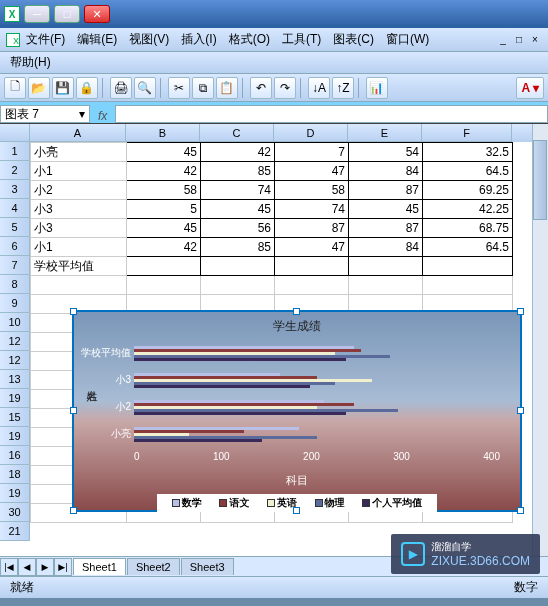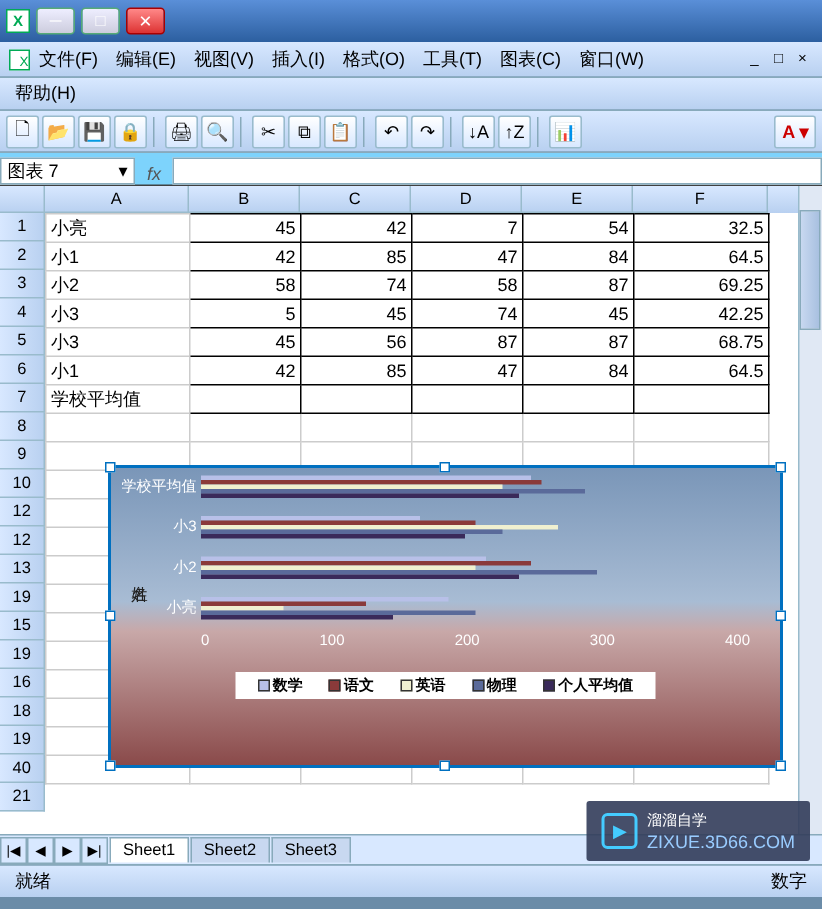--- a/index.html
+++ b/index.html
@@ -172,21 +172,21 @@
       <div>10</div>
       <div>12</div>
       <div>12</div>
       <div>13</div>
       <div>19</div>
       <div>15</div>
       <div>19</div>
       <div>16</div>
       <div>18</div>
       <div>19</div>
-      <div>40</div>
+      <div>30</div>
       <div>21</div>
     </div>
     <div class="cells">
       <table class="sheet">
         <tbody>
         <tr>
               <td class="a">小亮</td>
               <td class="n databorder">45</td>
               <td class="n databorder">42</td>
               <td class="n databorder">7</td>
@@ -351,20 +351,21 @@
       <div class="chart-obj">
         <div class="handle" style="left:-4px;top:-4px"></div>
         <div class="handle" style="right:-4px;top:-4px"></div>
         <div class="handle" style="left:-4px;bottom:-4px"></div>
         <div class="handle" style="right:-4px;bottom:-4px"></div>
         <div class="handle" style="left:50%;top:-4px;margin-left:-4px"></div>
         <div class="handle" style="left:50%;bottom:-4px;margin-left:-4px"></div>
         <div class="handle" style="left:-4px;top:50%;margin-top:-4px"></div>
         <div class="handle" style="right:-4px;top:50%;margin-top:-4px"></div>
 
+        <div class="chart-title">学生成绩</div>
         <div class="chart-ylabel">姓名</div>
         <div class="chart-plot">
           <div class="chart-bar-row" style="top:5px">
               <span class="chart-cat">学校平均值</span>
             <div class="chart-bar" style="background:#b8c0e8;left:0;width:60%;top:0"></div>
             <div class="chart-bar" style="background:#8a3a3a;left:0;width:62%;top:3px"></div>
             <div class="chart-bar" style="background:#f0f0d0;left:0;width:55%;top:6px"></div>
             <div class="chart-bar" style="background:#5a6a9a;left:0;width:70%;top:9px"></div>
             <div class="chart-bar" style="background:#3a2a5a;left:0;width:58%;top:12px"></div>
           </div>
@@ -393,20 +394,21 @@
             <div class="chart-bar" style="background:#3a2a5a;left:0;width:35%;top:12px"></div>
           </div>
         </div>
         <div class="chart-xaxis">
           <span>0</span>
           <span>100</span>
           <span>200</span>
           <span>300</span>
           <span>400</span>
         </div>
+        <div class="chart-xlabel">科目</div>
         <div class="chart-legend">
           <span>
               <i class="lgbox" style="background:#b8c0e8"></i>
               <b>数学</b>
             </span>
           <span>
               <i class="lgbox" style="background:#8a3a3a"></i>
               <b>语文</b>
             </span>
           <span>

